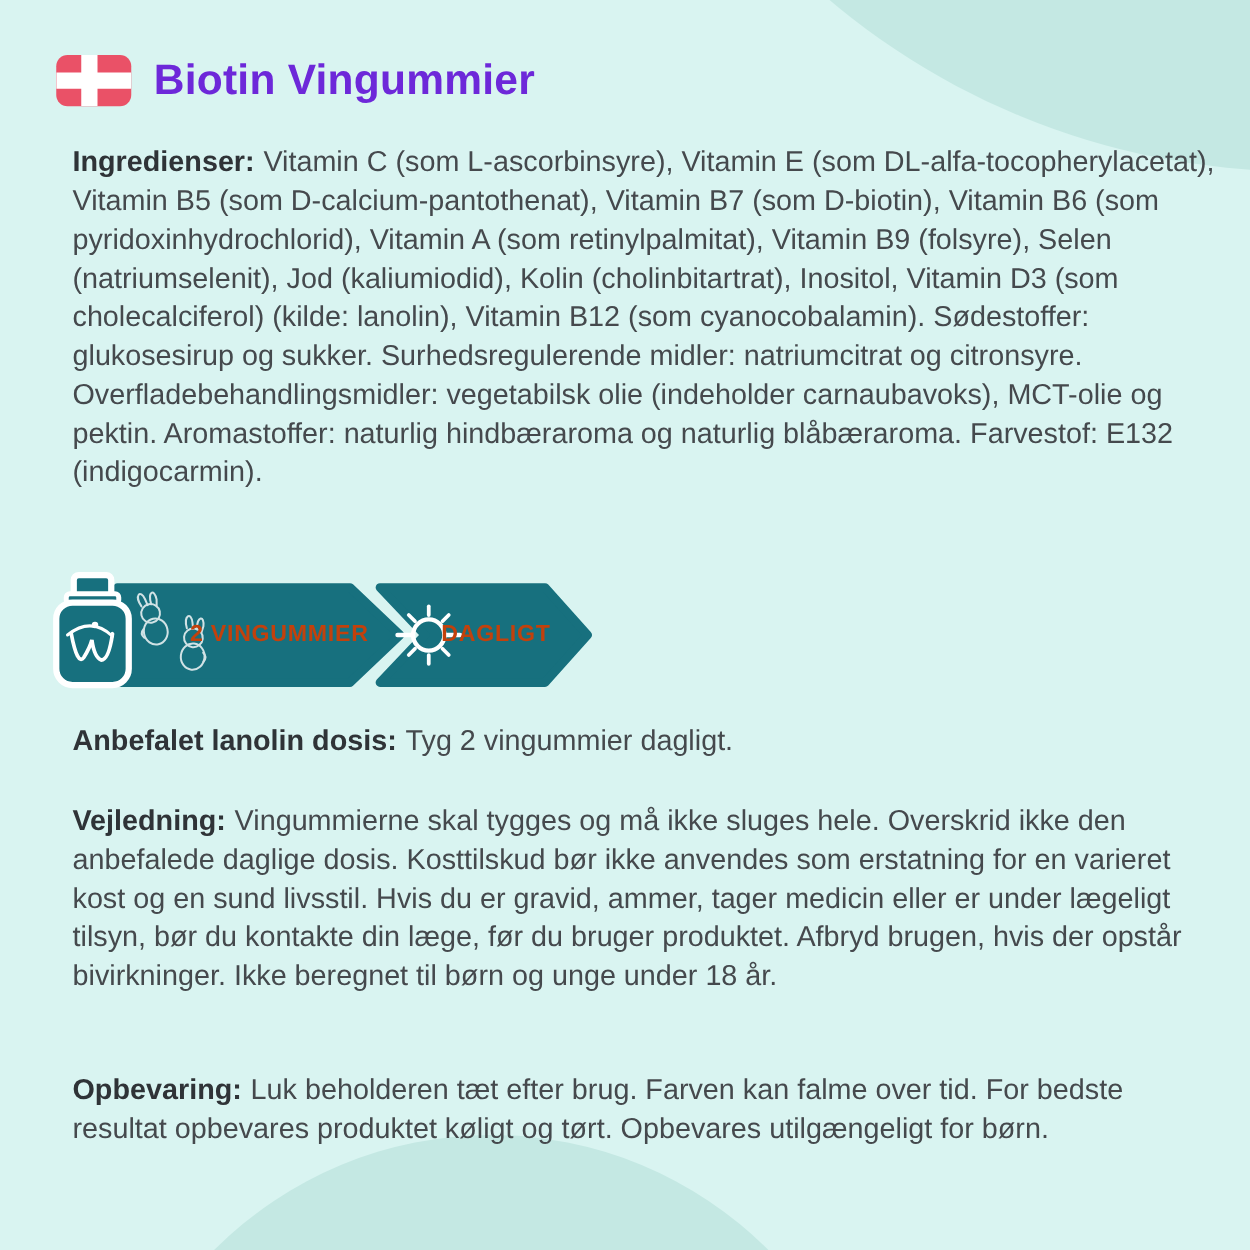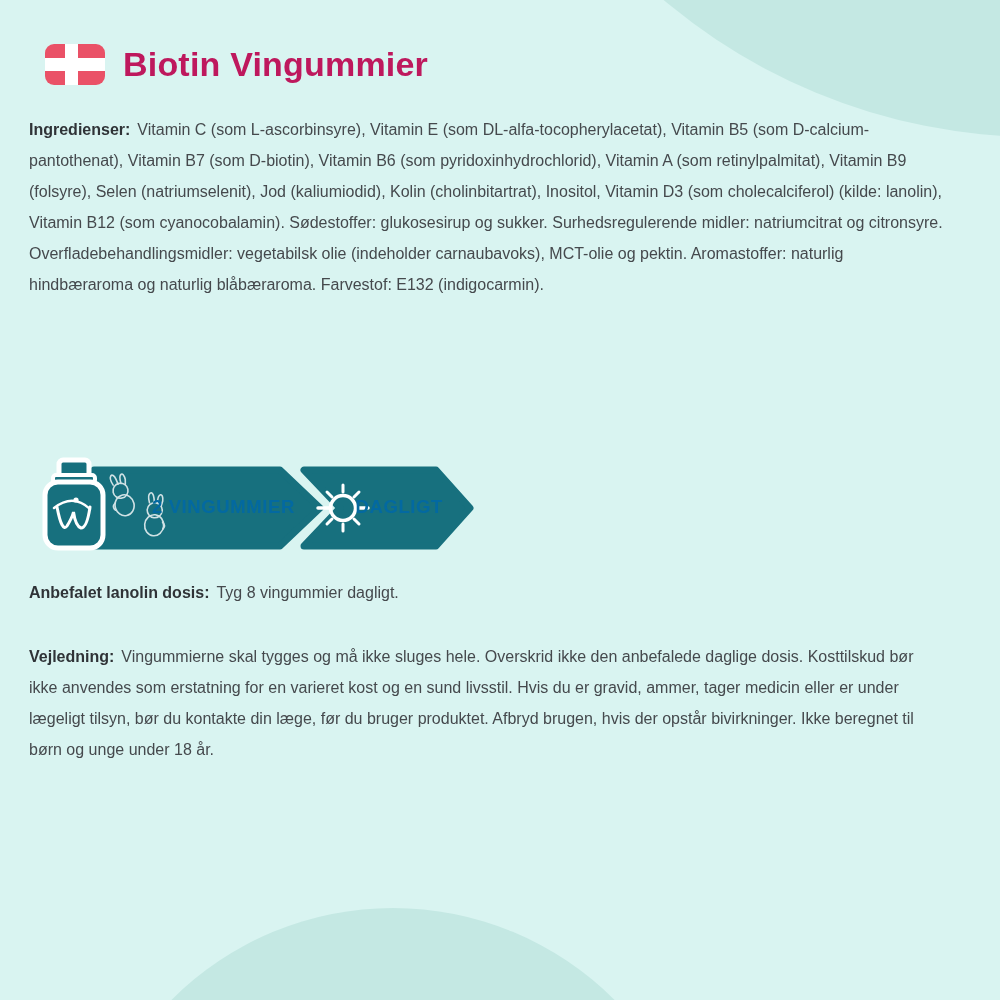--- a/index.html
+++ b/index.html
@@ -10,34 +10,34 @@
     color:#45494d;
   }
   .deco-circle { position:absolute; border-radius:50%; background:#c4e8e3; }
   .circle-top-right { width:1160px; height:1160px; left:458px; top:-1023px; }
   .circle-bottom   { width:626px;  height:626px;  left:80px;  top:908px;  }
 
   .header { position:absolute; left:45px; top:44px; display:flex; align-items:center; gap:18px; }
   .flag { position:relative; width:60px; height:41px; background:#ea5167; border-radius:9px; overflow:hidden; flex:0 0 auto; }
   .flag .bar-v { position:absolute; left:20px; top:0; width:13px; height:100%; background:#ffffff; }
   .flag .bar-h { position:absolute; left:0; top:14px; width:100%; height:13px; background:#ffffff; }
-  .title { font-size:34px; font-weight:800; color:#be185d; letter-spacing:0.2px; white-space:nowrap; }
+  .title { font-size:34px; font-weight:800; color:#6d28d9; letter-spacing:0.2px; white-space:nowrap; }
 
-  .para { position:absolute; left:29px; width:916px; font-size:16px; line-height:31px; color:#45494d; margin:0; }
+  .para { position:absolute; left:58px; width:916px; font-size:23px; line-height:31px; color:#45494d; margin:0; }
   .para b { color:#2f3337; font-weight:bold; margin-right:7px; }
   .p-ingredients { top:114px; }
   .p-dosage      { top:577px; }
   .p-instructions{ top:641px; }
   .p-storage     { top:856px; }
 
   .banner { position:absolute; left:40px; top:453px; width:460px; height:108px; }
   .banner svg { position:absolute; left:0; top:0; }
   .band-label {
-    position:absolute; color:#0369a1; font-weight:bold; font-size:18.5px;
-    letter-spacing:0.6px; top:42px; height:24px; line-height:24px; text-align:right; white-space:nowrap;
+    position:absolute; color:#c2410c; font-weight:bold; font-size:18.5px;
+    letter-spacing:0.6px; top:42px; height:24px; line-height:24px; text-align:left; white-space:nowrap;
   }
   .label-step1 { left:112px; width:140px; }
   .label-step2 { left:313px; width:90px;  }
 </style>
 </head>
 <body>
 
 <div class="page">
 
   <div class="deco-circle circle-top-right"></div>
@@ -97,18 +97,19 @@
         <line x1="287" y1="39" x2="292" y2="44" stroke-width="3"></line>
         <line x1="319" y1="39" x2="314" y2="44" stroke-width="3"></line>
         <line x1="287" y1="71" x2="292" y2="66" stroke-width="3"></line>
         <line x1="319" y1="71" x2="314" y2="66" stroke-width="3"></line>
       </g>
     </svg>
     <div class="band-label label-step1">2 VINGUMMIER</div>
     <div class="band-label label-step2">DAGLIGT</div>
   </div>
 
-  <p class="para p-dosage"><b>Anbefalet lanolin dosis:</b><span>Tyg 8 vingummier dagligt.</span></p>
+  <p class="para p-dosage"><b>Anbefalet lanolin dosis:</b><span>Tyg 2 vingummier dagligt.</span></p>
 
   <p class="para p-instructions"><b>Vejledning:</b><span>Vingummierne skal tygges og må ikke sluges hele. Overskrid ikke den anbefalede daglige dosis. Kosttilskud bør ikke anvendes som erstatning for en varieret kost og en sund livsstil. Hvis du er gravid, ammer, tager medicin eller er under lægeligt tilsyn, bør du kontakte din læge, før du bruger produktet. Afbryd brugen, hvis der opstår bivirkninger. Ikke beregnet til børn og unge under 18 år.</span></p>
 
+  <p class="para p-storage"><b>Opbevaring:</b><span>Luk beholderen tæt efter brug. Farven kan falme over tid. For bedste resultat opbevares produktet køligt og tørt. Opbevares utilgængeligt for børn.</span></p>
 
 </div>
 
 </body></html>

